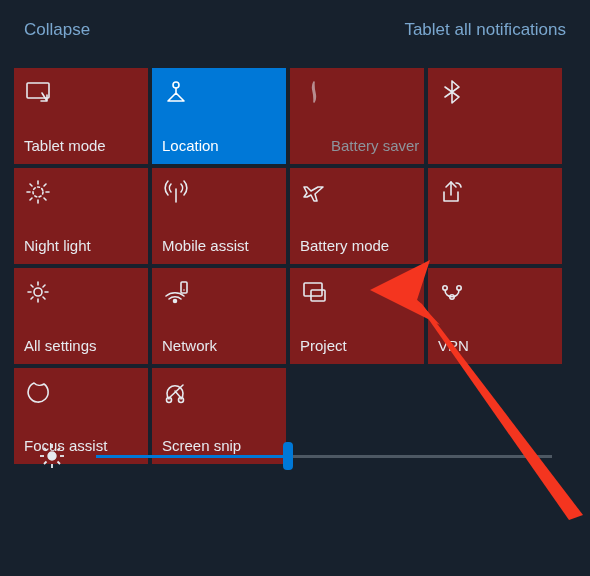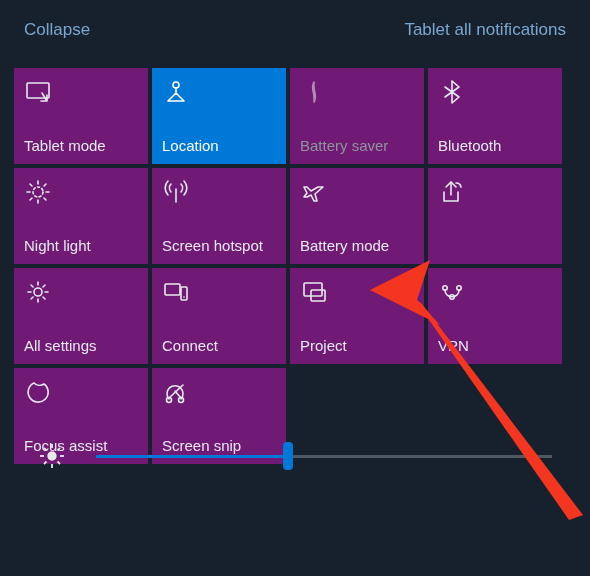--- a/index.html
+++ b/index.html
@@ -33,33 +33,33 @@
     cursor: pointer;
   }
   .grid {
     padding: 18px 14px 0 14px;
     display: grid;
     grid-template-columns: repeat(4, 134px);
     grid-auto-rows: 96px;
     gap: 4px;
   }
   .tile {
-    background: #701a75;
+    background: #7f1d1d;
     box-sizing: border-box;
     padding: 10px 10px 10px 10px;
     display: flex;
     flex-direction: column;
     justify-content: space-between;
     cursor: pointer;
     position: relative;
   }
   .tile.active {
     background: #0078d7;
   }
-  .tile.disabled .tile-label { color: #8d949c; }
+  .tile.disabled .tile-label { color: #8d949c; margin-left: 31px; }
   .tile.disabled .icon { opacity: .55; }
   .tile .icon {
     width: 28px;
     height: 28px;
     display: flex;
     align-items: center;
     justify-content: center;
   }
   .tile .icon svg {
     width: 26px;
@@ -172,21 +172,20 @@
       </span>
       <span class="tile-label">Battery saver</span>
     </div>
 
     <div class="tile">
       <span class="icon">
         <svg viewBox="0 0 26 26">
             <path d="M13 2 L13 24 L20 18 L6 8 M13 2 L20 8 L6 18"></path>
           </svg>
       </span>
-      <span class="tile-label">Bluetooth</span>
     </div>
 
     <div class="tile">
       <span class="icon">
         <svg viewBox="0 0 26 26">
             <circle cx="13" cy="13" r="5" style="stroke-dasharray:2 2.5"></circle>
             <g>
               <line x1="13" y1="2" x2="13" y2="5"></line>
               <line x1="13" y1="21" x2="13" y2="24"></line>
               <line x1="2" y1="13" x2="5" y2="13"></line>
@@ -204,21 +203,21 @@
     <div class="tile">
       <span class="icon">
         <svg viewBox="0 0 26 26">
             <line x1="13" y1="10" x2="13" y2="23"></line>
             <path d="M8 13 A6 6 0 0 1 8 5"></path>
             <path d="M18 13 A6 6 0 0 0 18 5"></path>
             <path d="M5 16 A10 10 0 0 1 5 2"></path>
             <path d="M21 16 A10 10 0 0 0 21 2"></path>
           </svg>
       </span>
-      <span class="tile-label">Screen hotspot</span>
+      <span class="tile-label">Mobile assist</span>
     </div>
 
     <div class="tile">
       <span class="icon">
         <svg viewBox="0 0 26 26">
             <path d="M3 18 L6 14 L3 8 L6 8 L10 12 L17 8 L22 8 L14 15 L16 22 L13 22 L10 16 L6 18 Z"></path>
           </svg>
       </span>
       <span class="tile-label">Battery mode</span>
     </div>
@@ -237,31 +236,33 @@
     <div class="tile">
       <span class="icon">
         <svg viewBox="0 0 26 26">
             <circle cx="13" cy="13" r="4"></circle>
             <path d="M13 3 L13 6 M13 20 L13 23 M3 13 L6 13 M20 13 L23 13 M6 6 L8 8 M18 18 L20 20 M6 20 L8 18 M18 8 L20 6"></path>
           </svg>
       </span>
       <span class="tile-label">All settings</span>
     </div>
 
-
-    <div class="tile">
-      <span class="icon">
-        <svg viewBox="0 0 26 26">
-            <rect x="2" y="5" width="15" height="11" rx="1"></rect>
-            <rect x="18" y="8" width="6" height="13" rx="1"></rect>
-            <line x1="21" y1="18" x2="21" y2="18"></line>
-          </svg>
-      </span>
-      <span class="tile-label">Connect</span>
-    </div>
+    <div class="tile">
+      <span class="icon">
+        <svg viewBox="0 0 26 26">
+            <path d="M3 17 A14 14 0 0 1 21 17"></path>
+            <path d="M6 20 A9 9 0 0 1 18 20"></path>
+            <circle cx="12" cy="22" r="1.5" style="fill:#e6eaef"></circle>
+            <rect x="18" y="3" width="6" height="11" rx="1"></rect>
+            <line x1="21" y1="11" x2="21" y2="11"></line>
+          </svg>
+      </span>
+      <span class="tile-label">Network</span>
+    </div>
+
 
     <div class="tile">
       <span class="icon">
         <svg viewBox="0 0 26 26">
             <rect x="3" y="4" width="18" height="13" rx="1"></rect>
             <rect x="10" y="11" width="14" height="11" rx="1"></rect>
           </svg>
       </span>
       <span class="tile-label">Project</span>
     </div>

